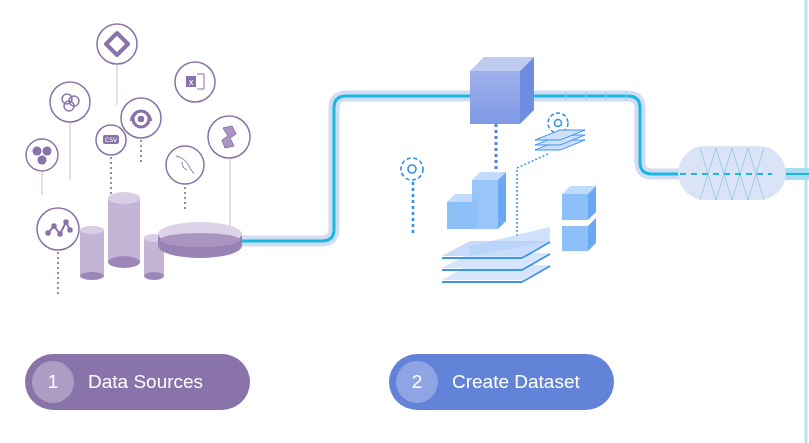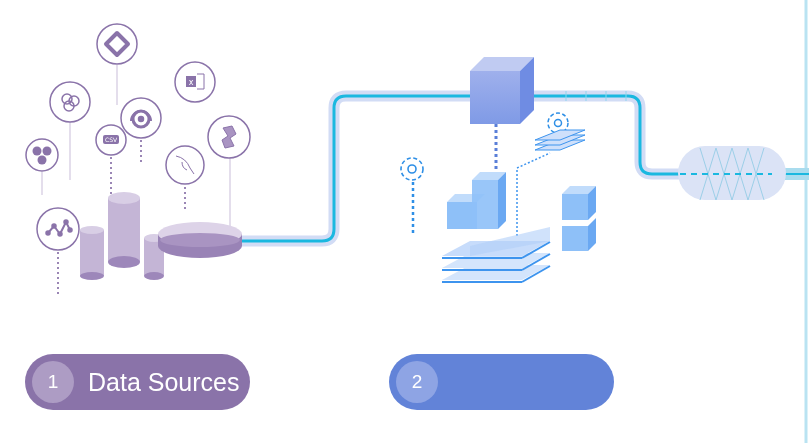--- a/index.html
+++ b/index.html
@@ -1,20 +1,20 @@
 <!DOCTYPE html>
 <html><head>
 <meta charset="utf-8">
 <style>
   html,body{margin:0;padding:0;background:#ffffff;}
   body{width:809px;height:443px;position:relative;overflow:hidden;font-family:"Liberation Sans","DejaVu Sans",sans-serif;}
   #scene{position:absolute;left:0;top:0;width:809px;height:443px;}
   .step{position:absolute;top:354px;height:56px;border-radius:28px;display:flex;align-items:center;color:#fff;box-sizing:border-box;}
   .step .num{width:42px;height:42px;border-radius:50%;margin-left:7px;display:flex;align-items:center;justify-content:center;font-size:19px;color:#fff;}
-  .step .label{margin-left:14px;font-size:25px;color:#fff;white-space:nowrap;}
+  .step .label{margin-left:14px;font-size:19px;color:#fff;white-space:nowrap;}
   #step1{left:25px;width:225px;background:#8a73a9;}
   #step1 .num{background:#ad9cc4;}
   #step2{left:389px;width:225px;background:#6283d8;}
   #step2 .num{background:#8ea4e4;}
 </style>
 </head>
 <body>
 
 <svg id="scene" viewBox="0 0 809 443" xmlns="http://www.w3.org/2000/svg">
   <defs>
@@ -189,13 +189,14 @@
     </g>
   </g>
 </svg>
 
 <div id="step1" class="step">
   <span class="num">1</span>
   <span class="label">Data Sources</span>
 </div>
 <div id="step2" class="step">
   <span class="num">2</span>
+  <span class="label">Create Dataset</span>
 </div>
 
 </body></html>

